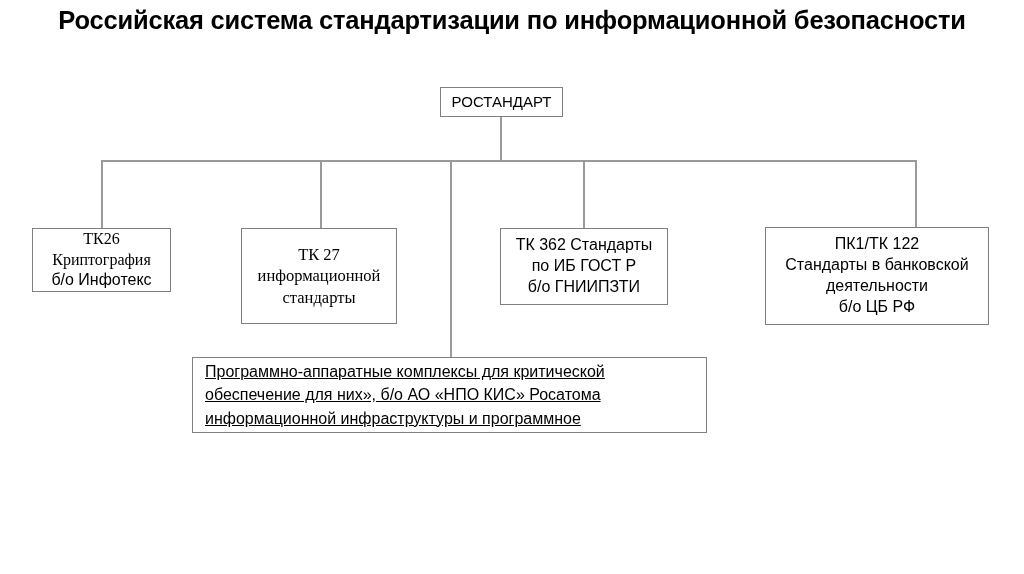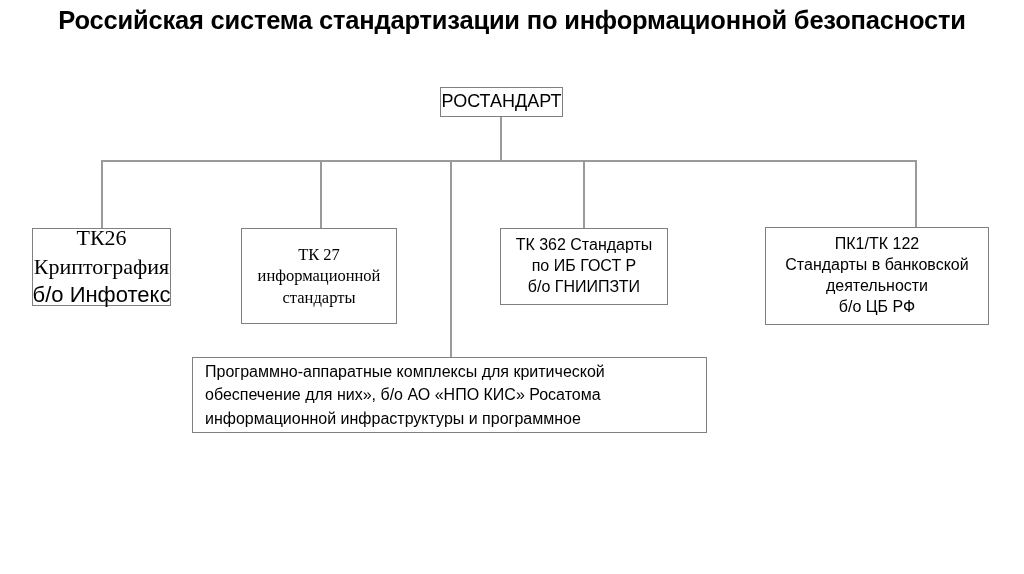--- a/index.html
+++ b/index.html
@@ -43,26 +43,26 @@
   .node .line {
     display: block;
     white-space: nowrap;
   }
   .serif { font-family: "Liberation Serif", serif; }
   .sans  { font-family: "Liberation Sans", sans-serif; }
 
   
   #node-root {
     left: 440px;  top: 87px;  width: 123px; height: 30px;
-    font-size: 18px;
+    font-size: 15px;
   }
   
   #node-tk26 {
-    left: 32px;  top: 228px;  width: 139px; height: 78px;
-    font-size: 22px;
+    left: 32px;  top: 228px;  width: 139px; height: 64px;
+    font-size: 16px;
   }
   #node-tk27 {
     left: 241px; top: 228px;  width: 156px; height: 96px;
     font-size: 16.5px;
   }
   #node-tk362 {
     left: 500px; top: 228px;  width: 168px; height: 77px;
     font-size: 16px;
   }
   #node-pk1 {
@@ -70,20 +70,21 @@
     font-size: 16px;
   }
   
   #node-kii {
     left: 192px; top: 357px;  width: 515px; height: 76px;
     align-items: flex-start;
     justify-content: center;
     padding: 0 12px;
     font-size: 16px;
     line-height: 1.45;
+    text-decoration: underline;
   }
   #node-kii .line { text-align: left; }
 
   
   .conn {
     position: absolute;
     background: #9a9a9a;
   }
   .vline { width: 1.6px; }
   .hline { height: 1.6px; }

